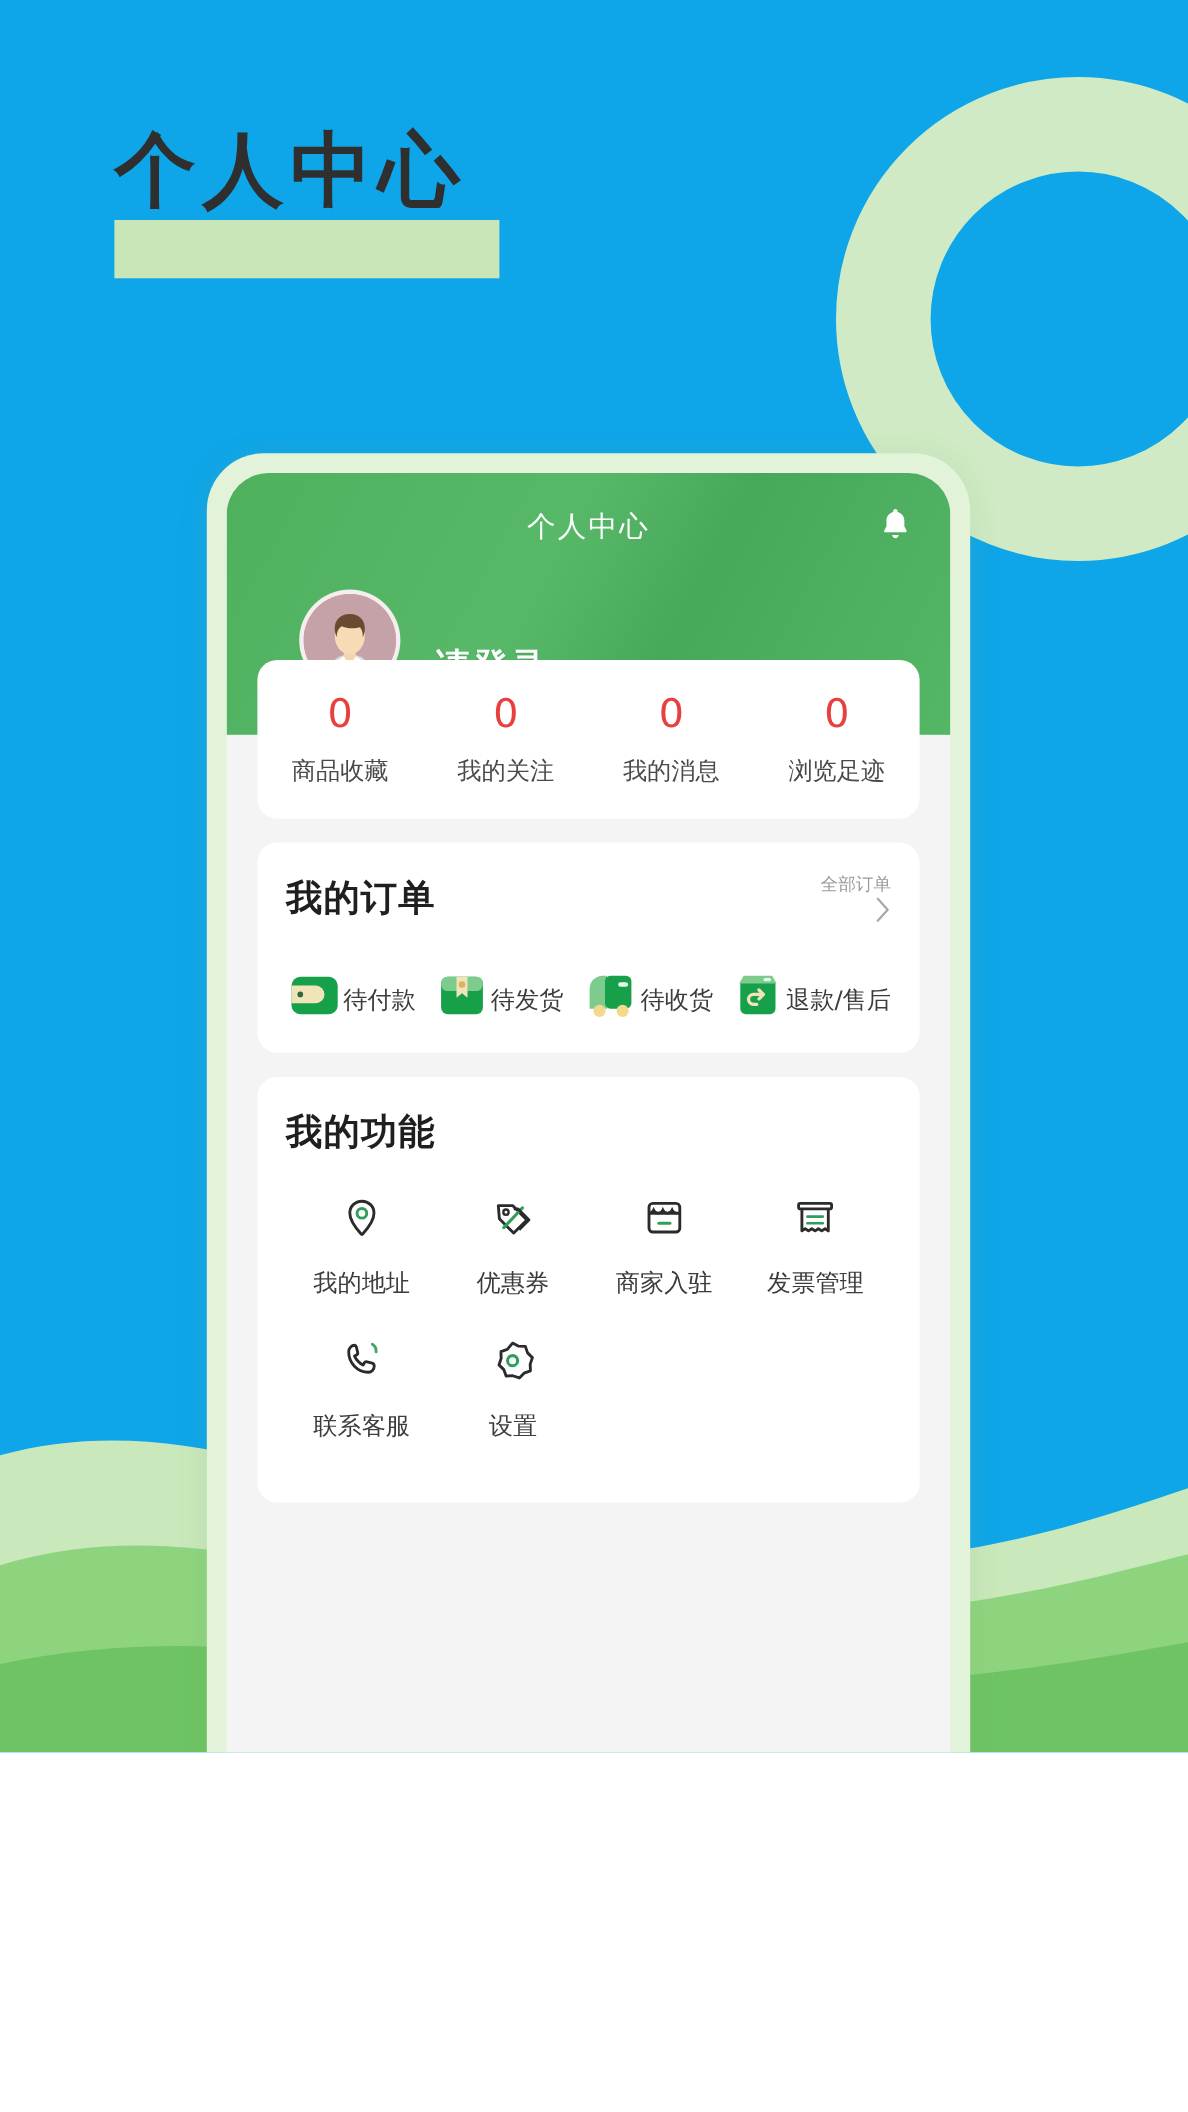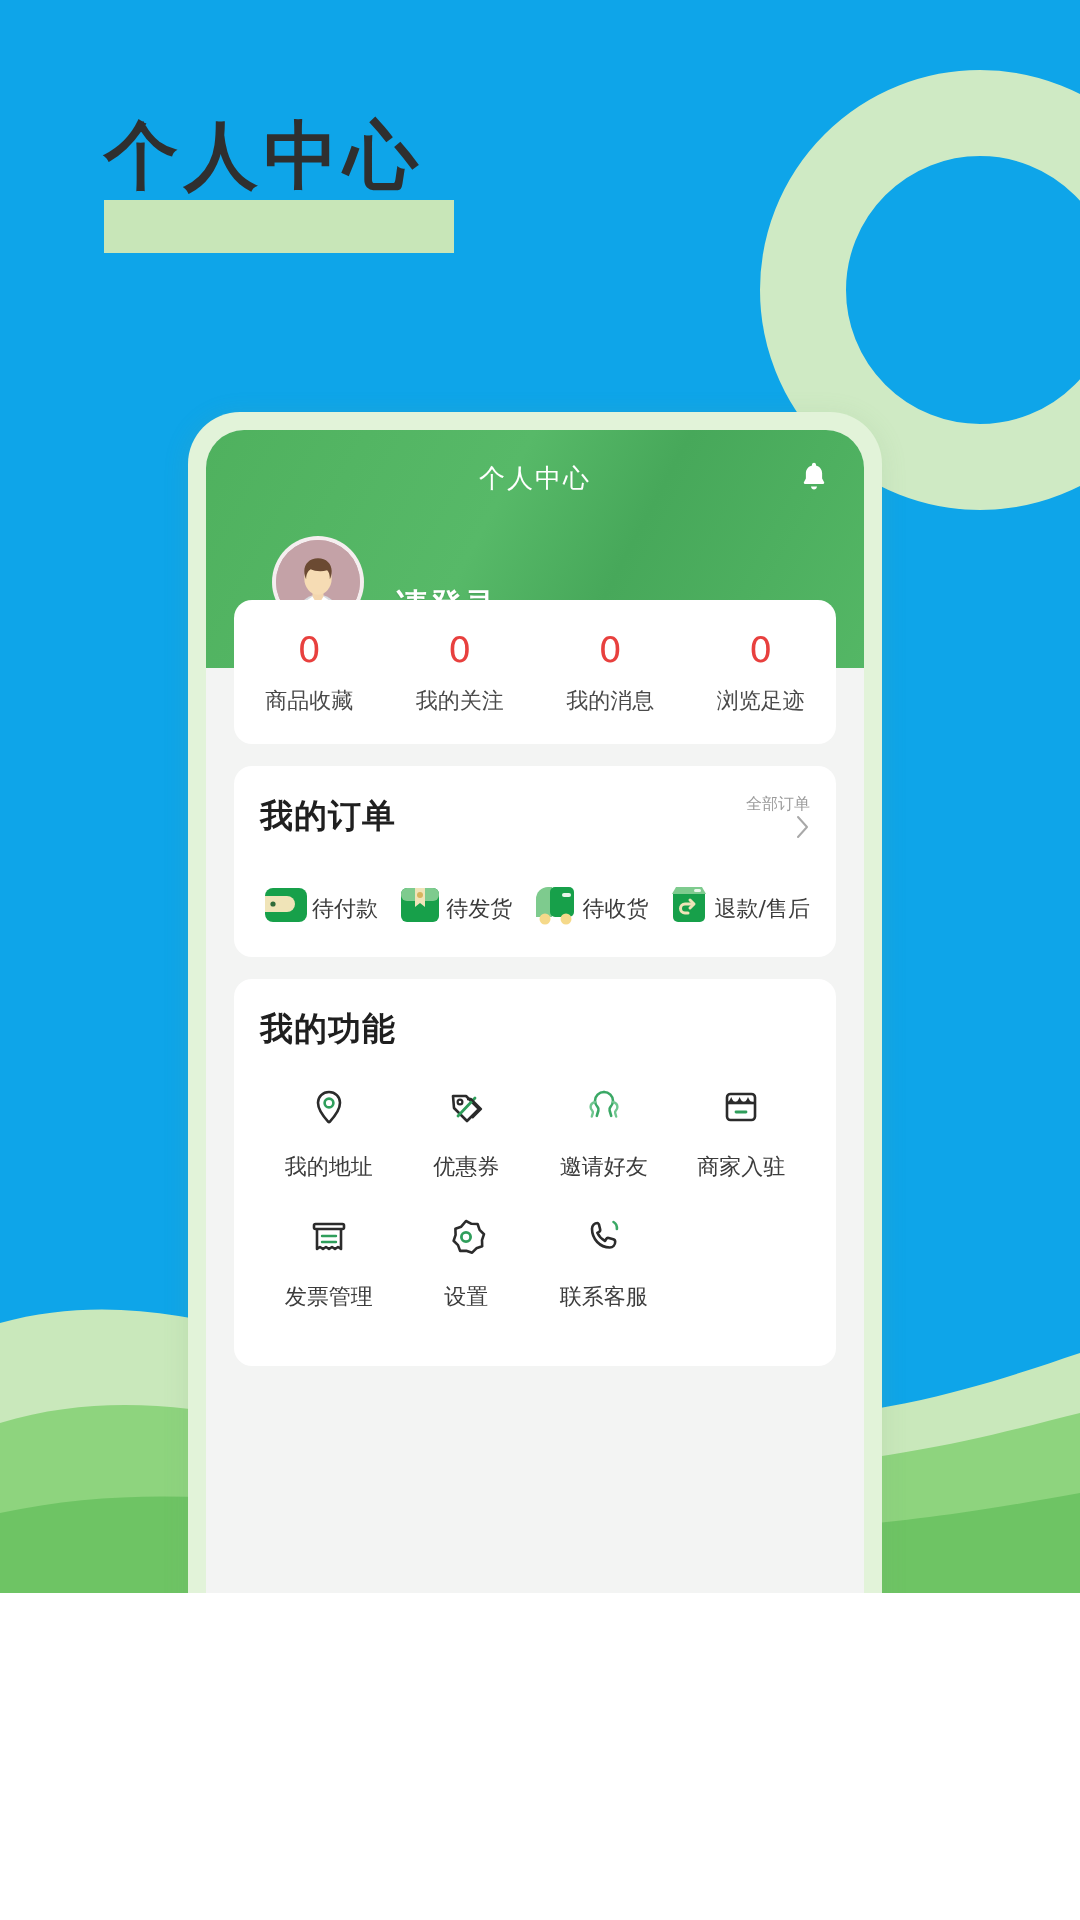--- a/index.html
+++ b/index.html
@@ -265,31 +265,20 @@
                 <svg width="44" height="44" viewBox="0 0 44 44">
                   <path d="M9 10h13l13 13-12 12L10 22z" fill="none" stroke="#2b2b2b" stroke-width="2.6" stroke-linejoin="round"></path>
                   <circle cx="16" cy="16" r="2.4" fill="none" stroke="#2b2b2b" stroke-width="2.2"></circle>
                   <path d="M14 30 L31 12" stroke="#2f9e5b" stroke-width="2.8" stroke-linecap="round"></path>
                   <path d="M23 13h4l10 10-9 9" fill="none" stroke="#2b2b2b" stroke-width="2.4" stroke-linejoin="round"></path>
                 </svg>
               </div>
               <div class="fn-label">优惠券</div>
             </div>
 
-            <div class="fn-cell">
-              <div class="fn-ico">
-                <svg width="46" height="44" viewBox="0 0 46 44">
-                  <path d="M23 6c-5 0-9 3.9-9 8.8 0 2.6 1.1 4.6 2.5 6.1 1 1.1 1.3 2.3.9 3.6l-1.6 5.3" fill="none" stroke="#3aa865" stroke-width="2.6" stroke-linecap="round"></path>
-                  <path d="M23 6c5 0 9 3.9 9 8.8 0 2.6-1.1 4.6-2.5 6.1-1 1.1-1.3 2.3-.9 3.6l1.6 5.3" fill="none" stroke="#3aa865" stroke-width="2.6" stroke-linecap="round"></path>
-                  <path d="M14 16c-2.6.7-4.4 2.6-4.4 5 0 1.6.7 2.8 1.6 3.7.7.7.9 1.5.6 2.4l-1 3.4" fill="none" stroke="#6fc68f" stroke-width="2.4" stroke-linecap="round"></path>
-                  <path d="M32 16c2.6.7 4.4 2.6 4.4 5 0 1.6-.7 2.8-1.6 3.7-.7.7-.9 1.5-.6 2.4l1 3.4" fill="none" stroke="#6fc68f" stroke-width="2.4" stroke-linecap="round"></path>
-                </svg>
-              </div>
-              <div class="fn-label">邀请好友</div>
-            </div>
 
             <div class="fn-cell">
               <div class="fn-ico">
                 <svg width="44" height="44" viewBox="0 0 44 44">
                   <rect x="8" y="8" width="28" height="26" rx="3.5" fill="none" stroke="#2b2b2b" stroke-width="2.6"></rect>
                   <path d="M8 17h28" stroke="#2b2b2b" stroke-width="2.6"></path>
                   <path d="M8 17c2.8 0 4.2-3.2 4.2-3.2S13.6 17 16.4 17s4.2-3.2 4.2-3.2S22 17 24.8 17s4.2-3.2 4.2-3.2S30.4 17 33.2 17" fill="none" stroke="#2b2b2b" stroke-width="2.2"></path>
                   <path d="M17 26h10" stroke="#2f9e5b" stroke-width="2.8" stroke-linecap="round"></path>
                 </svg>
               </div>
@@ -303,35 +292,35 @@
                   <path d="M10 13v20l3-2 3 2 3-2 3 2 3-2 3 2 3-2 3 2V13" fill="none" stroke="#2b2b2b" stroke-width="2.6" stroke-linejoin="round"></path>
                   <path d="M15 20h14M15 26h14" stroke="#2f9e5b" stroke-width="2.4" stroke-linecap="round"></path>
                 </svg>
               </div>
               <div class="fn-label">发票管理</div>
             </div>
 
             <div class="fn-cell">
               <div class="fn-ico">
                 <svg width="44" height="44" viewBox="0 0 44 44">
+                  <path d="M15.5 7c-3 0-5.5 2.6-5.5 5.8 0 10.3 8 18.7 17.8 18.7 3 0 5.4-2.5 5.4-5.7 0-1.2-.8-2.2-1.9-2.5l-4.6-1.3c-1-.3-2.1.2-2.6 1.1l-1 1.9c-3.4-1.8-6.1-4.6-7.8-8.2l1.8-1c.9-.5 1.3-1.6 1-2.7l-1.2-4.8C16.6 7.8 16.1 7 15.5 7z" fill="none" stroke="#2b2b2b" stroke-width="2.6" stroke-linejoin="round"></path>
+                  <path d="M31.5 6c2.4 1.4 3.6 4 3.4 7" fill="none" stroke="#3aa865" stroke-width="2.6" stroke-linecap="round"></path>
+                </svg>
+              </div>
+              <div class="fn-label">联系客服</div>
+            </div>
+
+            <div class="fn-cell">
+              <div class="fn-ico">
+                <svg width="44" height="44" viewBox="0 0 44 44">
                   <path d="M22 5l5.5 2.8L33.6 8l2 5.9 4.4 4.3-2 5.9.2 6.1-5.8 2.1-4.3 4.4-5.9-2-6.1.2-2.1-5.8-4.4-4.3 2-5.9-.2-6.1 5.8-2.1z" fill="none" stroke="#2b2b2b" stroke-width="2.6" stroke-linejoin="round"></path>
                   <circle cx="22" cy="21" r="4.6" fill="none" stroke="#2f9e5b" stroke-width="2.8"></circle>
                 </svg>
               </div>
               <div class="fn-label">设置</div>
-            </div>
-
-            <div class="fn-cell">
-              <div class="fn-ico">
-                <svg width="44" height="44" viewBox="0 0 44 44">
-                  <path d="M15.5 7c-3 0-5.5 2.6-5.5 5.8 0 10.3 8 18.7 17.8 18.7 3 0 5.4-2.5 5.4-5.7 0-1.2-.8-2.2-1.9-2.5l-4.6-1.3c-1-.3-2.1.2-2.6 1.1l-1 1.9c-3.4-1.8-6.1-4.6-7.8-8.2l1.8-1c.9-.5 1.3-1.6 1-2.7l-1.2-4.8C16.6 7.8 16.1 7 15.5 7z" fill="none" stroke="#2b2b2b" stroke-width="2.6" stroke-linejoin="round"></path>
-                  <path d="M31.5 6c2.4 1.4 3.6 4 3.4 7" fill="none" stroke="#3aa865" stroke-width="2.6" stroke-linecap="round"></path>
-                </svg>
-              </div>
-              <div class="fn-label">联系客服</div>
             </div>
 
             <div class="fn-cell"></div>
           </div>
         </div>
       </div>
 
       <div class="tabbar">
         <div class="tab">
           <svg width="38" height="38" viewBox="0 0 38 38">

